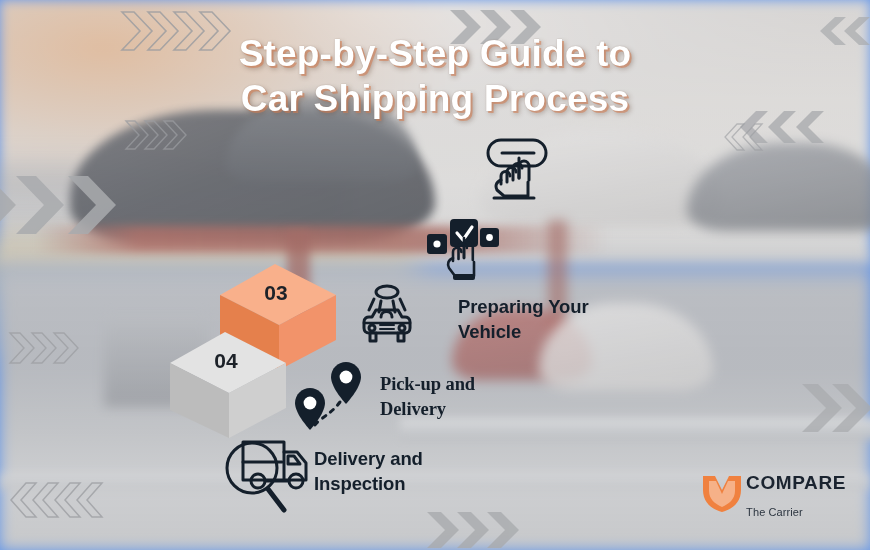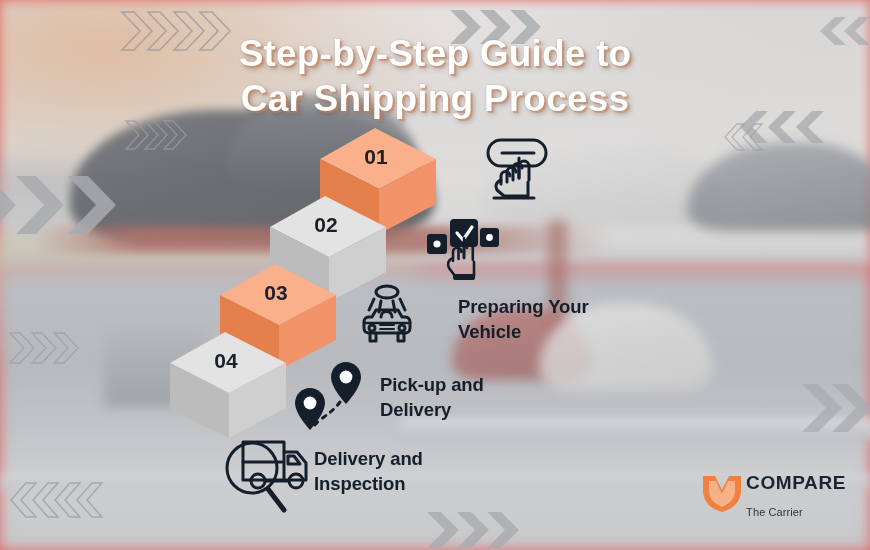--- a/index.html
+++ b/index.html
@@ -5,21 +5,21 @@
   * { margin:0; padding:0; box-sizing:border-box; }
   html,body { width:870px; height:550px; overflow:hidden; }
   body {
     font-family: "Liberation Sans", sans-serif;
     background:#c9c9cb;
   }
   #poster {
     position:relative;
     width:870px; height:550px;
     overflow:hidden;
-    background:#ef4444;
+    background:#3b82f6;
   }
 
   
   .bg-layer { position:absolute; inset:0; }
   .bg-sky {
     position:absolute; left:0; top:0; width:100%; height:48%;
     background:
       radial-gradient(ellipse 55% 80% at 12% 18%, rgba(233,176,128,0.85) 0%, rgba(226,184,150,0.35) 45%, rgba(220,210,205,0) 75%),
       radial-gradient(ellipse 60% 70% at 42% 5%, rgba(245,240,236,0.95) 0%, rgba(230,228,226,0.4) 60%, rgba(222,222,224,0) 85%),
       linear-gradient(180deg,#dcd9d6 0%, #e6e3df 38%, #e8e6e3 70%, #dedddc 100%);
@@ -280,37 +280,21 @@
         <path d="M2 4 L20 22 L2 40 L16 40 L34 22 L16 4 Z"></path>
         <path d="M32 4 L50 22 L32 40 L46 40 L64 22 L46 4 Z"></path>
         <path d="M62 4 L80 22 L62 40 L76 40 L94 22 L76 4 Z"></path>
       </g>
     </svg>
   </div>
 
   <div class="title">Step-by-Step Guide to
 Car Shipping Process</div>
 
-  <div class="cube" style="left:318px; top:126px;">
-    <svg width="122" height="115" viewBox="0 0 122 115" aria-hidden="true">
-      <polygon points="57,2 118,33 61,63 2,33" fill="#f9b08b"></polygon>
-      <polygon points="2,33 61,63 61,108 2,80" fill="#e5804c"></polygon>
-      <polygon points="61,63 118,33 118,78 61,108" fill="#f2936a"></polygon>
-      <text class="num" x="58" y="38" text-anchor="middle">01</text>
-    </svg>
-  </div>
-
-  <div class="cube" style="left:268px; top:194px;">
-    <svg width="122" height="115" viewBox="0 0 122 115" aria-hidden="true">
-      <polygon points="57,2 118,33 61,63 2,33" fill="#e3e3e3"></polygon>
-      <polygon points="2,33 61,63 61,108 2,80" fill="#bcbcbc"></polygon>
-      <polygon points="61,63 118,33 118,78 61,108" fill="#cfcfcf"></polygon>
-      <text class="num" x="58" y="38" text-anchor="middle">02</text>
-    </svg>
-  </div>
+
 
   <div class="cube" style="left:218px; top:262px;">
     <svg width="122" height="115" viewBox="0 0 122 115" aria-hidden="true">
       <polygon points="57,2 118,33 61,63 2,33" fill="#f9b08b"></polygon>
       <polygon points="2,33 61,63 61,108 2,80" fill="#e5804c"></polygon>
       <polygon points="61,63 118,33 118,78 61,108" fill="#f2936a"></polygon>
       <text class="num" x="58" y="38" text-anchor="middle">03</text>
     </svg>
   </div>
 
@@ -383,21 +367,21 @@
           <path d="M40 34 a5.5 5.5 0 0 0 -11 0"></path>
           <path d="M18 50 L18 58 L24 58 L24 50"></path>
           <path d="M46 50 L46 58 L52 58 L52 50"></path>
         </g>
       </svg>
     </span>
     <span class="step-label" style="margin-left:12px;">Preparing Your
 Vehicle</span>
   </div>
 
-  <div class="step" style="left:288px; top:358px;">
+  <div class="step" style="left:288px; top:358px;font-family:Liberation Serif, serif;">
     <span class="step-icon">
       <svg width="84" height="78" viewBox="0 0 84 78" aria-hidden="true">
         <path d="M58 4 C49.7 4 43 10.7 43 19 C43 30 58 46 58 46 C58 46 73 30 73 19 C73 10.7 66.3 4 58 4 Z" fill="#141f2b"></path>
         <circle cx="58" cy="19" r="6.4" fill="#ffffff"></circle>
         <path d="M22 30 C13.7 30 7 36.7 7 45 C7 56 22 72 22 72 C22 72 37 56 37 45 C37 36.7 30.3 30 22 30 Z" fill="#141f2b"></path>
         <circle cx="22" cy="45" r="6.4" fill="#ffffff"></circle>
         <path d="M52 44 C46 52 40 56 32 62 C28 65 26 68 25 71" fill="none" stroke="#141f2b" stroke-width="3" stroke-linecap="round" stroke-dasharray="4 6"></path>
       </svg>
     </span>
     <span class="step-label" style="margin-left:8px;">Pick-up and

